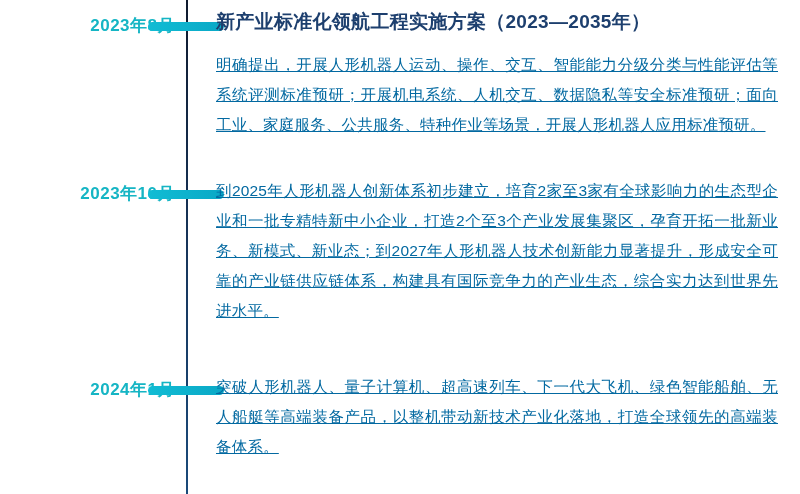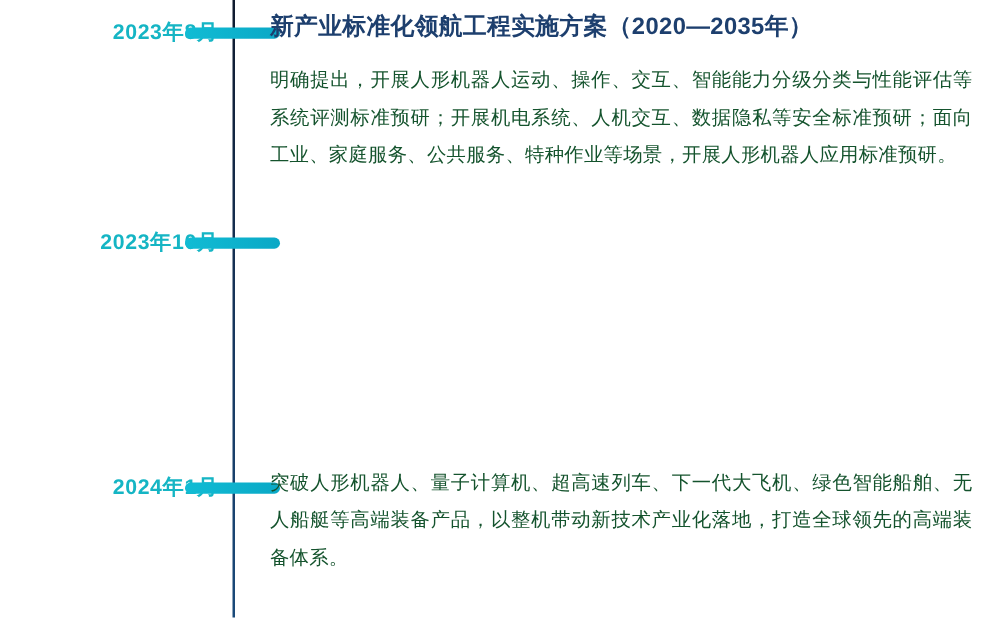--- a/index.html
+++ b/index.html
@@ -62,47 +62,49 @@
   .entry-title {
     font-size: 19px;
     font-weight: bold;
     color: #1d3f6e;
     line-height: 28px;
     letter-spacing: 0.3px;
     margin: 0 0 14px 0;
   }
   .entry-text {
     font-size: 15.5px;
-    color: #14532d;
+    color: #0369a1;
     line-height: 30px;
     letter-spacing: 0.2px;
     margin: 0;
     text-align: justify;
+    text-decoration: underline;
   }
 </style>
 </head>
 <body>
 
 <div class="timeline">
 
   <div class="axis"></div>
 
   <div class="entry" style="top:14px;">
     <div class="entry-date">2023年8月</div>
     <div class="marker"></div>
     <div class="entry-body">
-      <h3 class="entry-title">新产业标准化领航工程实施方案（2020—2035年）</h3>
+      <h3 class="entry-title">新产业标准化领航工程实施方案（2023—2035年）</h3>
       <p class="entry-text">明确提出，开展人形机器人运动、操作、交互、智能能力分级分类与性能评估等系统评测标准预研；开展机电系统、人机交互、数据隐私等安全标准预研；面向工业、家庭服务、公共服务、特种作业等场景，开展人形机器人应用标准预研。</p>
     </div>
   </div>
 
   <div class="entry" style="top:182px;">
     <div class="entry-date">2023年10月</div>
     <div class="marker"></div>
     <div class="entry-body">
+      <p class="entry-text">到2025年人形机器人创新体系初步建立，培育2家至3家有全球影响力的生态型企业和一批专精特新中小企业，打造2个至3个产业发展集聚区，孕育开拓一批新业务、新模式、新业态；到2027年人形机器人技术创新能力显著提升，形成安全可靠的产业链供应链体系，构建具有国际竞争力的产业生态，综合实力达到世界先进水平。</p>
     </div>
   </div>
 
   <div class="entry" style="top:378px;">
     <div class="entry-date">2024年1月</div>
     <div class="marker"></div>
     <div class="entry-body">
       <p class="entry-text">突破人形机器人、量子计算机、超高速列车、下一代大飞机、绿色智能船舶、无人船艇等高端装备产品，以整机带动新技术产业化落地，打造全球领先的高端装备体系。</p>
     </div>
   </div>

